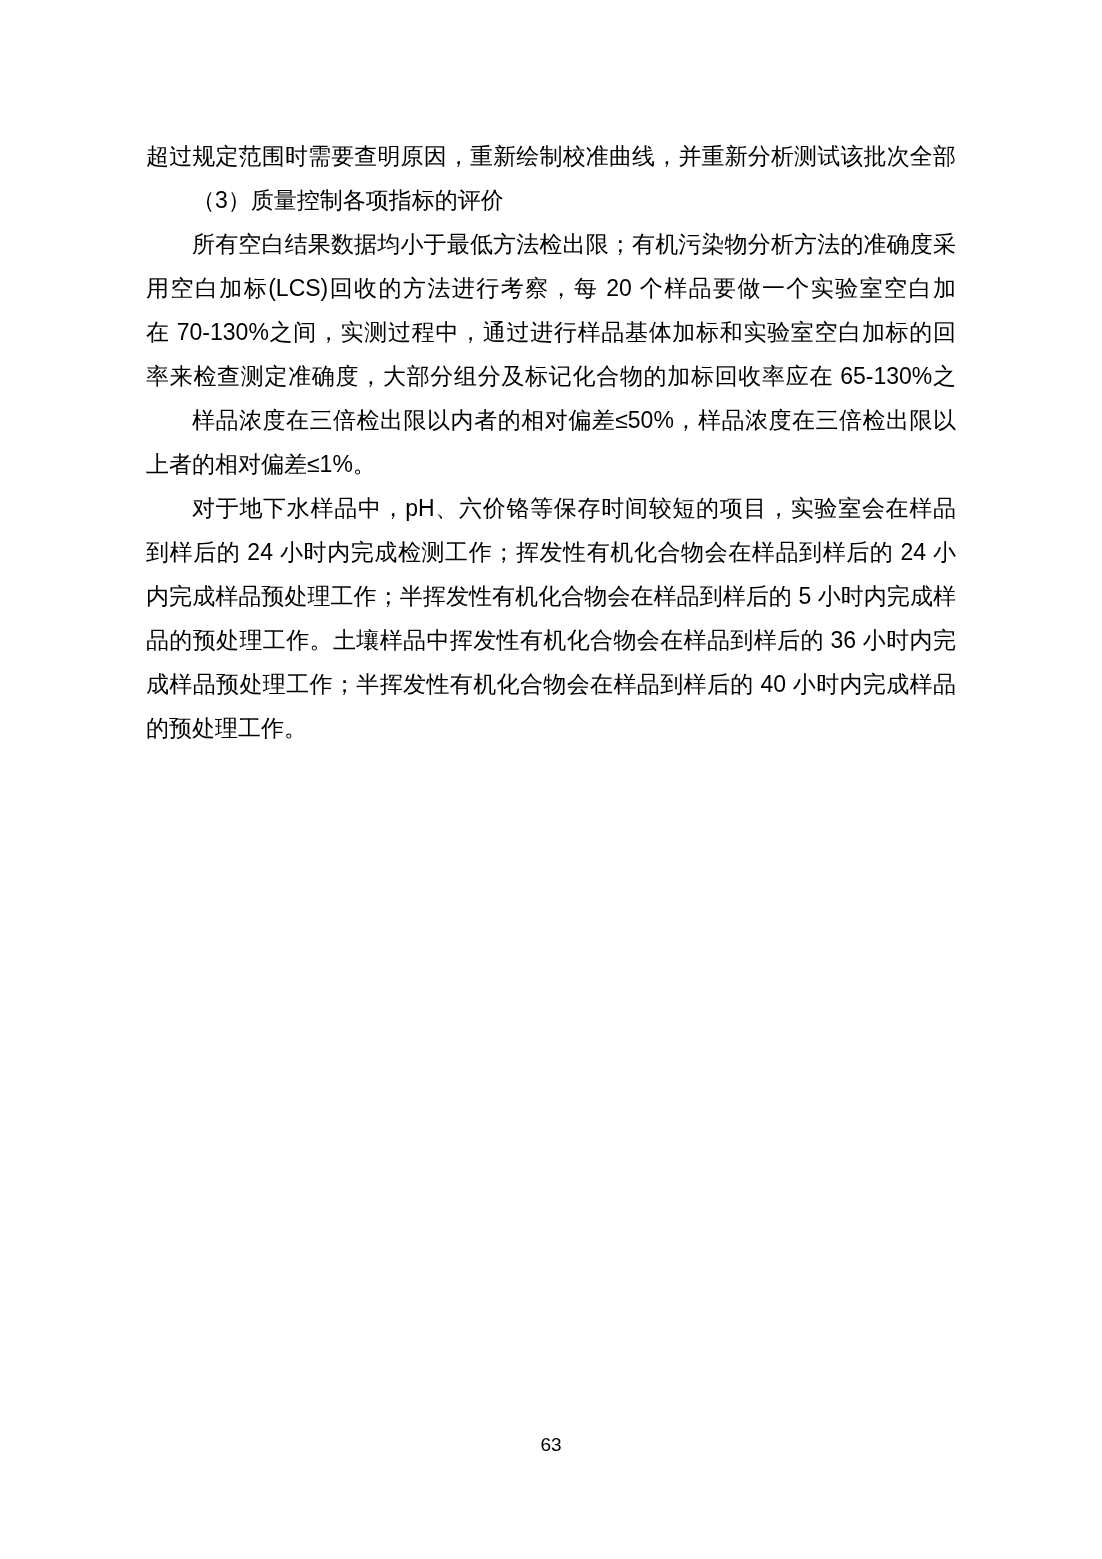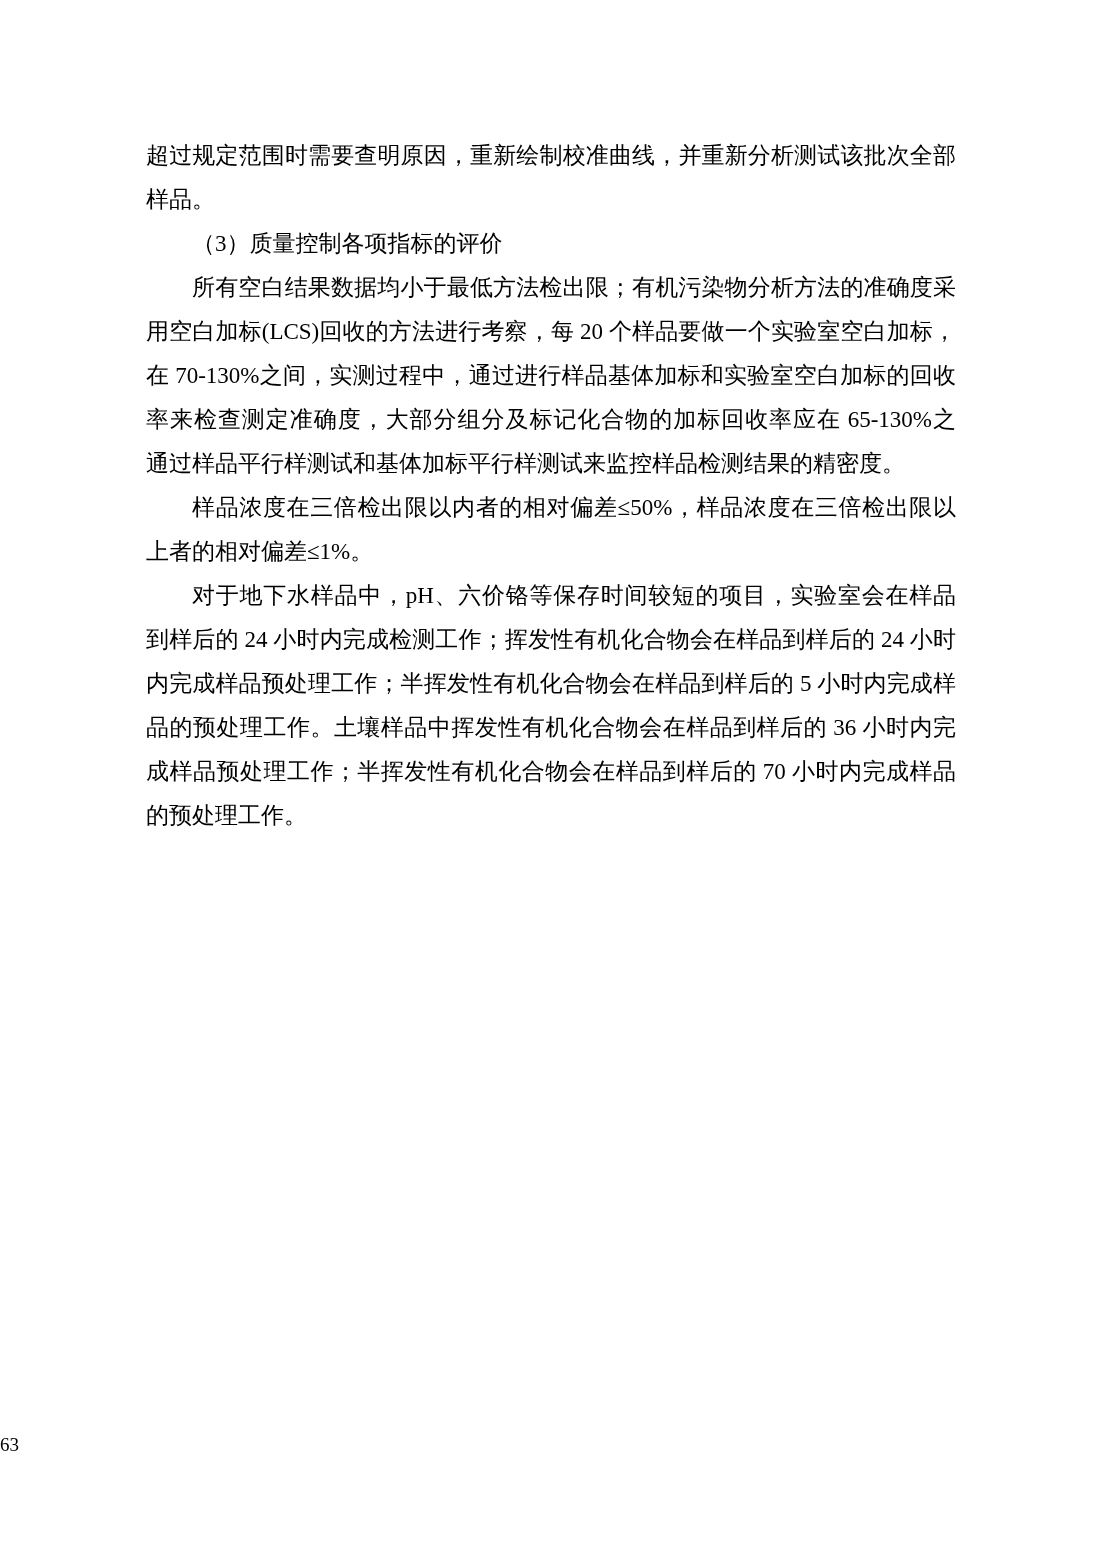--- a/index.html
+++ b/index.html
@@ -5,21 +5,21 @@
   html, body {
     margin: 0;
     padding: 0;
     background: #ffffff;
   }
   .page {
     position: relative;
     width: 1102px;
     height: 1559px;
     background: #ffffff;
-    font-family: Liberation Serif, serif;
+    font-family: Liberation Sans, sans-serif;
     color: #000000;
     overflow: hidden;
   }
   .text-block {
     position: absolute;
     left: 146px;
     right: 146px;
     top: 134px;
     font-size: 23px;
     line-height: 44px;
@@ -36,41 +36,40 @@
     text-align-last: justify;
   }
   .line.indent {
     text-indent: 2em;
   }
   .footer {
     position: absolute;
     left: 0;
     top: 1432px;
     width: 100%;
+    text-align: center;
     font-size: 19px;
     line-height: 26px;
     color: #000000;
   }
 </style>
 </head>
 <body>
 
 <div class="page">
   <div class="text-block" id="text-block">
       <div class="line fill">超过规定范围时需要查明原因，重新绘制校准曲线，并重新分析测试该批次全部</div>
-      <div class="line">样品。</div>
       <div class="line indent">（3）质量控制各项指标的评价</div>
       <div class="line indent fill">所有空白结果数据均小于最低方法检出限；有机污染物分析方法的准确度采</div>
       <div class="line fill">用空白加标(LCS)回收的方法进行考察，每 20 个样品要做一个实验室空白加标，</div>
       <div class="line fill">在 70-130%之间，实测过程中，通过进行样品基体加标和实验室空白加标的回收</div>
       <div class="line fill">率来检查测定准确度，大部分组分及标记化合物的加标回收率应在 65-130%之间；</div>
-      <div class="line">通过样品平行样测试和基体加标平行样测试来监控样品检测结果的精密度。</div>
       <div class="line indent fill">样品浓度在三倍检出限以内者的相对偏差≤50%，样品浓度在三倍检出限以</div>
       <div class="line">上者的相对偏差≤1%。</div>
       <div class="line indent fill">对于地下水样品中，pH、六价铬等保存时间较短的项目，实验室会在样品</div>
       <div class="line fill">到样后的 24 小时内完成检测工作；挥发性有机化合物会在样品到样后的 24 小时</div>
       <div class="line fill">内完成样品预处理工作；半挥发性有机化合物会在样品到样后的 5 小时内完成样</div>
       <div class="line fill">品的预处理工作。土壤样品中挥发性有机化合物会在样品到样后的 36 小时内完</div>
-      <div class="line fill">成样品预处理工作；半挥发性有机化合物会在样品到样后的 70 小时内完成样品</div>
+      <div class="line fill">成样品预处理工作；半挥发性有机化合物会在样品到样后的 40 小时内完成样品</div>
       <div class="line">的预处理工作。</div>
     </div>
   <div class="footer">63</div>
 </div>
 
 </body></html>

